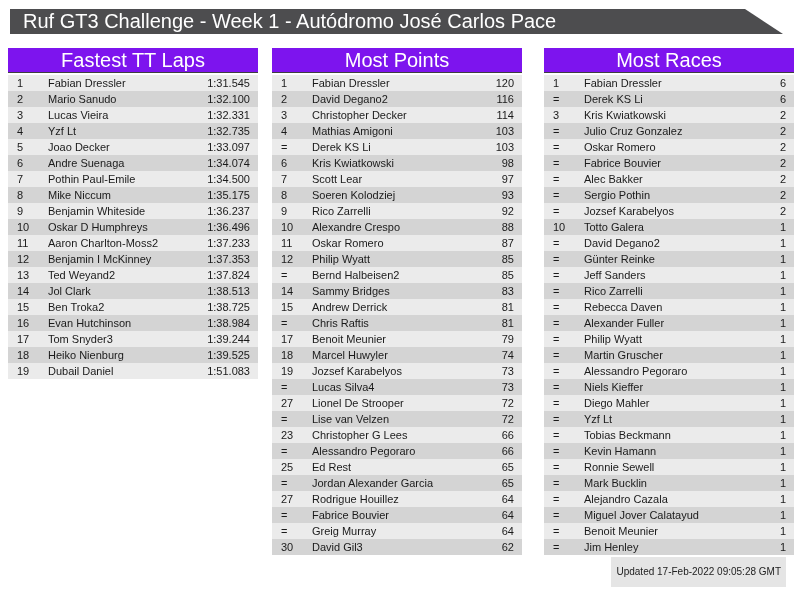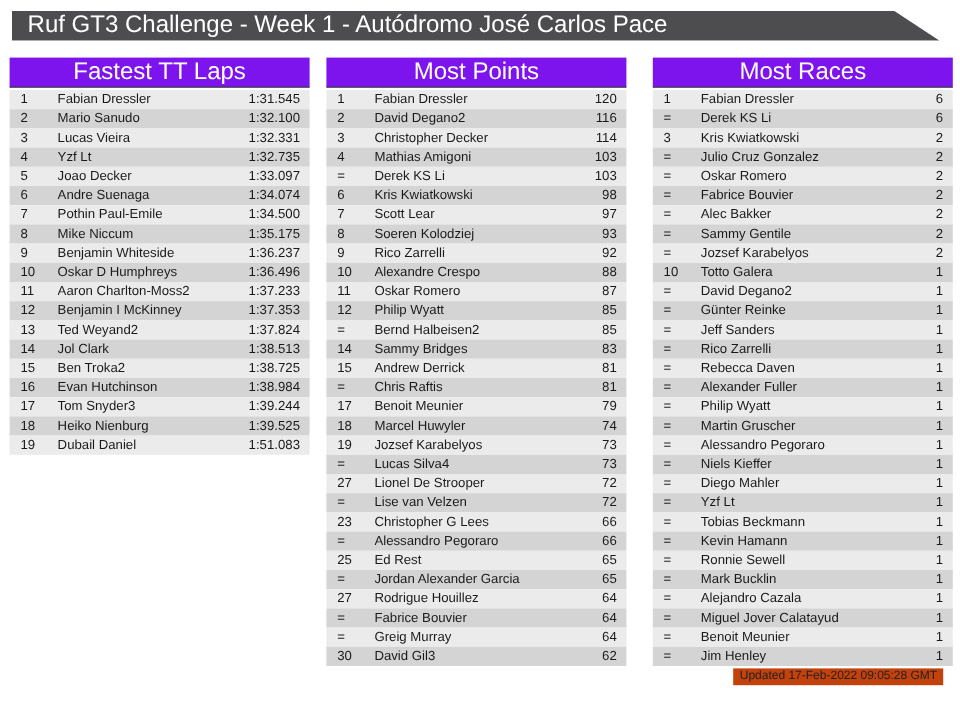--- a/index.html
+++ b/index.html
@@ -70,25 +70,25 @@
   .cell.value {
     flex: none;
     margin-left: auto;
     padding-right: 8px;
     text-align: right;
   }
   .footer {
     position: absolute;
     top: 557px;
     right: 14px;
-    background: #c2410c;
+    background: #e5e5e5;
     color: #222222;
     font-size: 10px;
     line-height: 14px;
-    padding: 0 5px;
+    padding: 8px 5px;
     white-space: nowrap;
   }
 </style>
 </head>
 <body>
 
 <div class="page">
 
   <div class="titlebar">Ruf GT3 Challenge - Week 1 - Autódromo José Carlos Pace</div>
 
@@ -382,21 +382,21 @@
           <span class="cell name">Fabrice Bouvier</span>
           <span class="cell value">2</span>
         </div>
         <div class="row odd">
           <span class="cell rank">=</span>
           <span class="cell name">Alec Bakker</span>
           <span class="cell value">2</span>
         </div>
         <div class="row even">
           <span class="cell rank">=</span>
-          <span class="cell name">Sammy Gentile</span>
+          <span class="cell name">Sergio Pothin</span>
           <span class="cell value">2</span>
         </div>
         <div class="row odd">
           <span class="cell rank">=</span>
           <span class="cell name">Jozsef Karabelyos</span>
           <span class="cell value">2</span>
         </div>
         <div class="row even">
           <span class="cell rank">10</span>
           <span class="cell name">Totto Galera</span>

